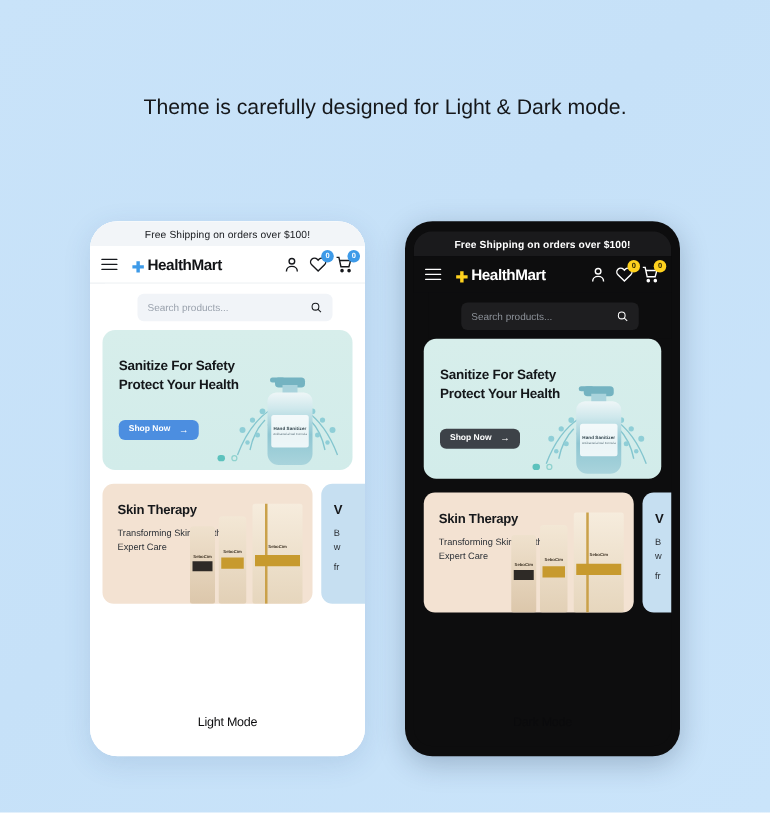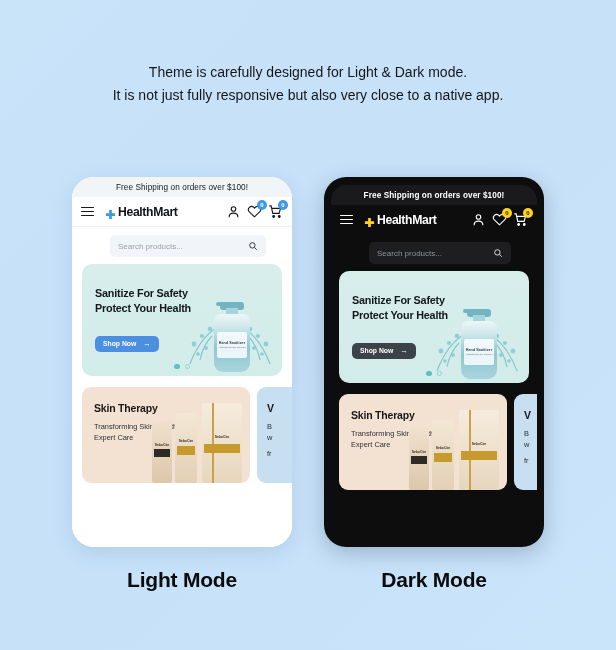--- a/index.html
+++ b/index.html
@@ -13,33 +13,33 @@
     position: relative;
   }
 
   
   .hero-head { text-align: center; padding-top: 44px; }
   .hero-title {
     font-size: 30px; font-weight: bold; color: #0b0b0d;
     letter-spacing: -0.4px;
   }
   .hero-sub {
-    margin-top: 17px;
-    font-size: 14px; color: #15171a; line-height: 1.65;
+    margin-top: 28px;
+    font-size: 17px; color: #15171a; line-height: 1.65;
   }
   .hero-sub .line { display: block; }
 
   
   .phones {
     position: absolute;
     top: 177px; left: 0; width: 616px;
     display: flex; justify-content: center; gap: 32px;
   }
 
-  .phone { width: 220px; height: 370px; position: relative; }
+  .phone { width: 220px; height: 428px; position: relative; }
 
   .phone-shell {
     width: 100%; height: 100%;
     border-radius: 22px;
     overflow: hidden;
     position: relative;
   }
   .light .phone-shell {
     background: #ffffff;
     box-shadow: 0 6px 22px rgba(40,80,130,0.13);
@@ -208,29 +208,28 @@
   .tube-band { position: absolute; left: 2px; right: 2px; height: 9px; background: #c79a2e; }
   .tube-stripe { position: absolute; top: 0; bottom: 0; width: 2px; background: #caa14a; }
   .tube-dark { position: absolute; left: 2px; right: 2px; height: 8px; background: #2e2a26; }
 
   
   .labels {
     position: absolute; top: 568px; left: 0; width: 616px;
     display: flex; justify-content: center; gap: 32px;
   }
   .label-cell { width: 220px; text-align: center; }
-  .mode-label { font-size: 21px; font-weight: bold; color: #0b0b0d; letter-spacing: -0.2px; }
+  .mode-label { font-size: 10px; font-weight: normal; color: #0b0b0d; letter-spacing: -0.2px; }
 </style>
 </head>
 <body>
 
 <div class="hero-head">
   <div class="hero-sub">
     <span class="line">Theme is carefully designed for Light &amp; Dark mode.</span>
-    <span class="line">It is not just fully responsive but also very close to a native app.</span>
   </div>
 </div>
 
 <div class="phones">
 
   <div class="phone light">
     <div class="phone-shell">
       <div class="screen">
 
         <div class="announce">Free Shipping on orders over $100!</div>

